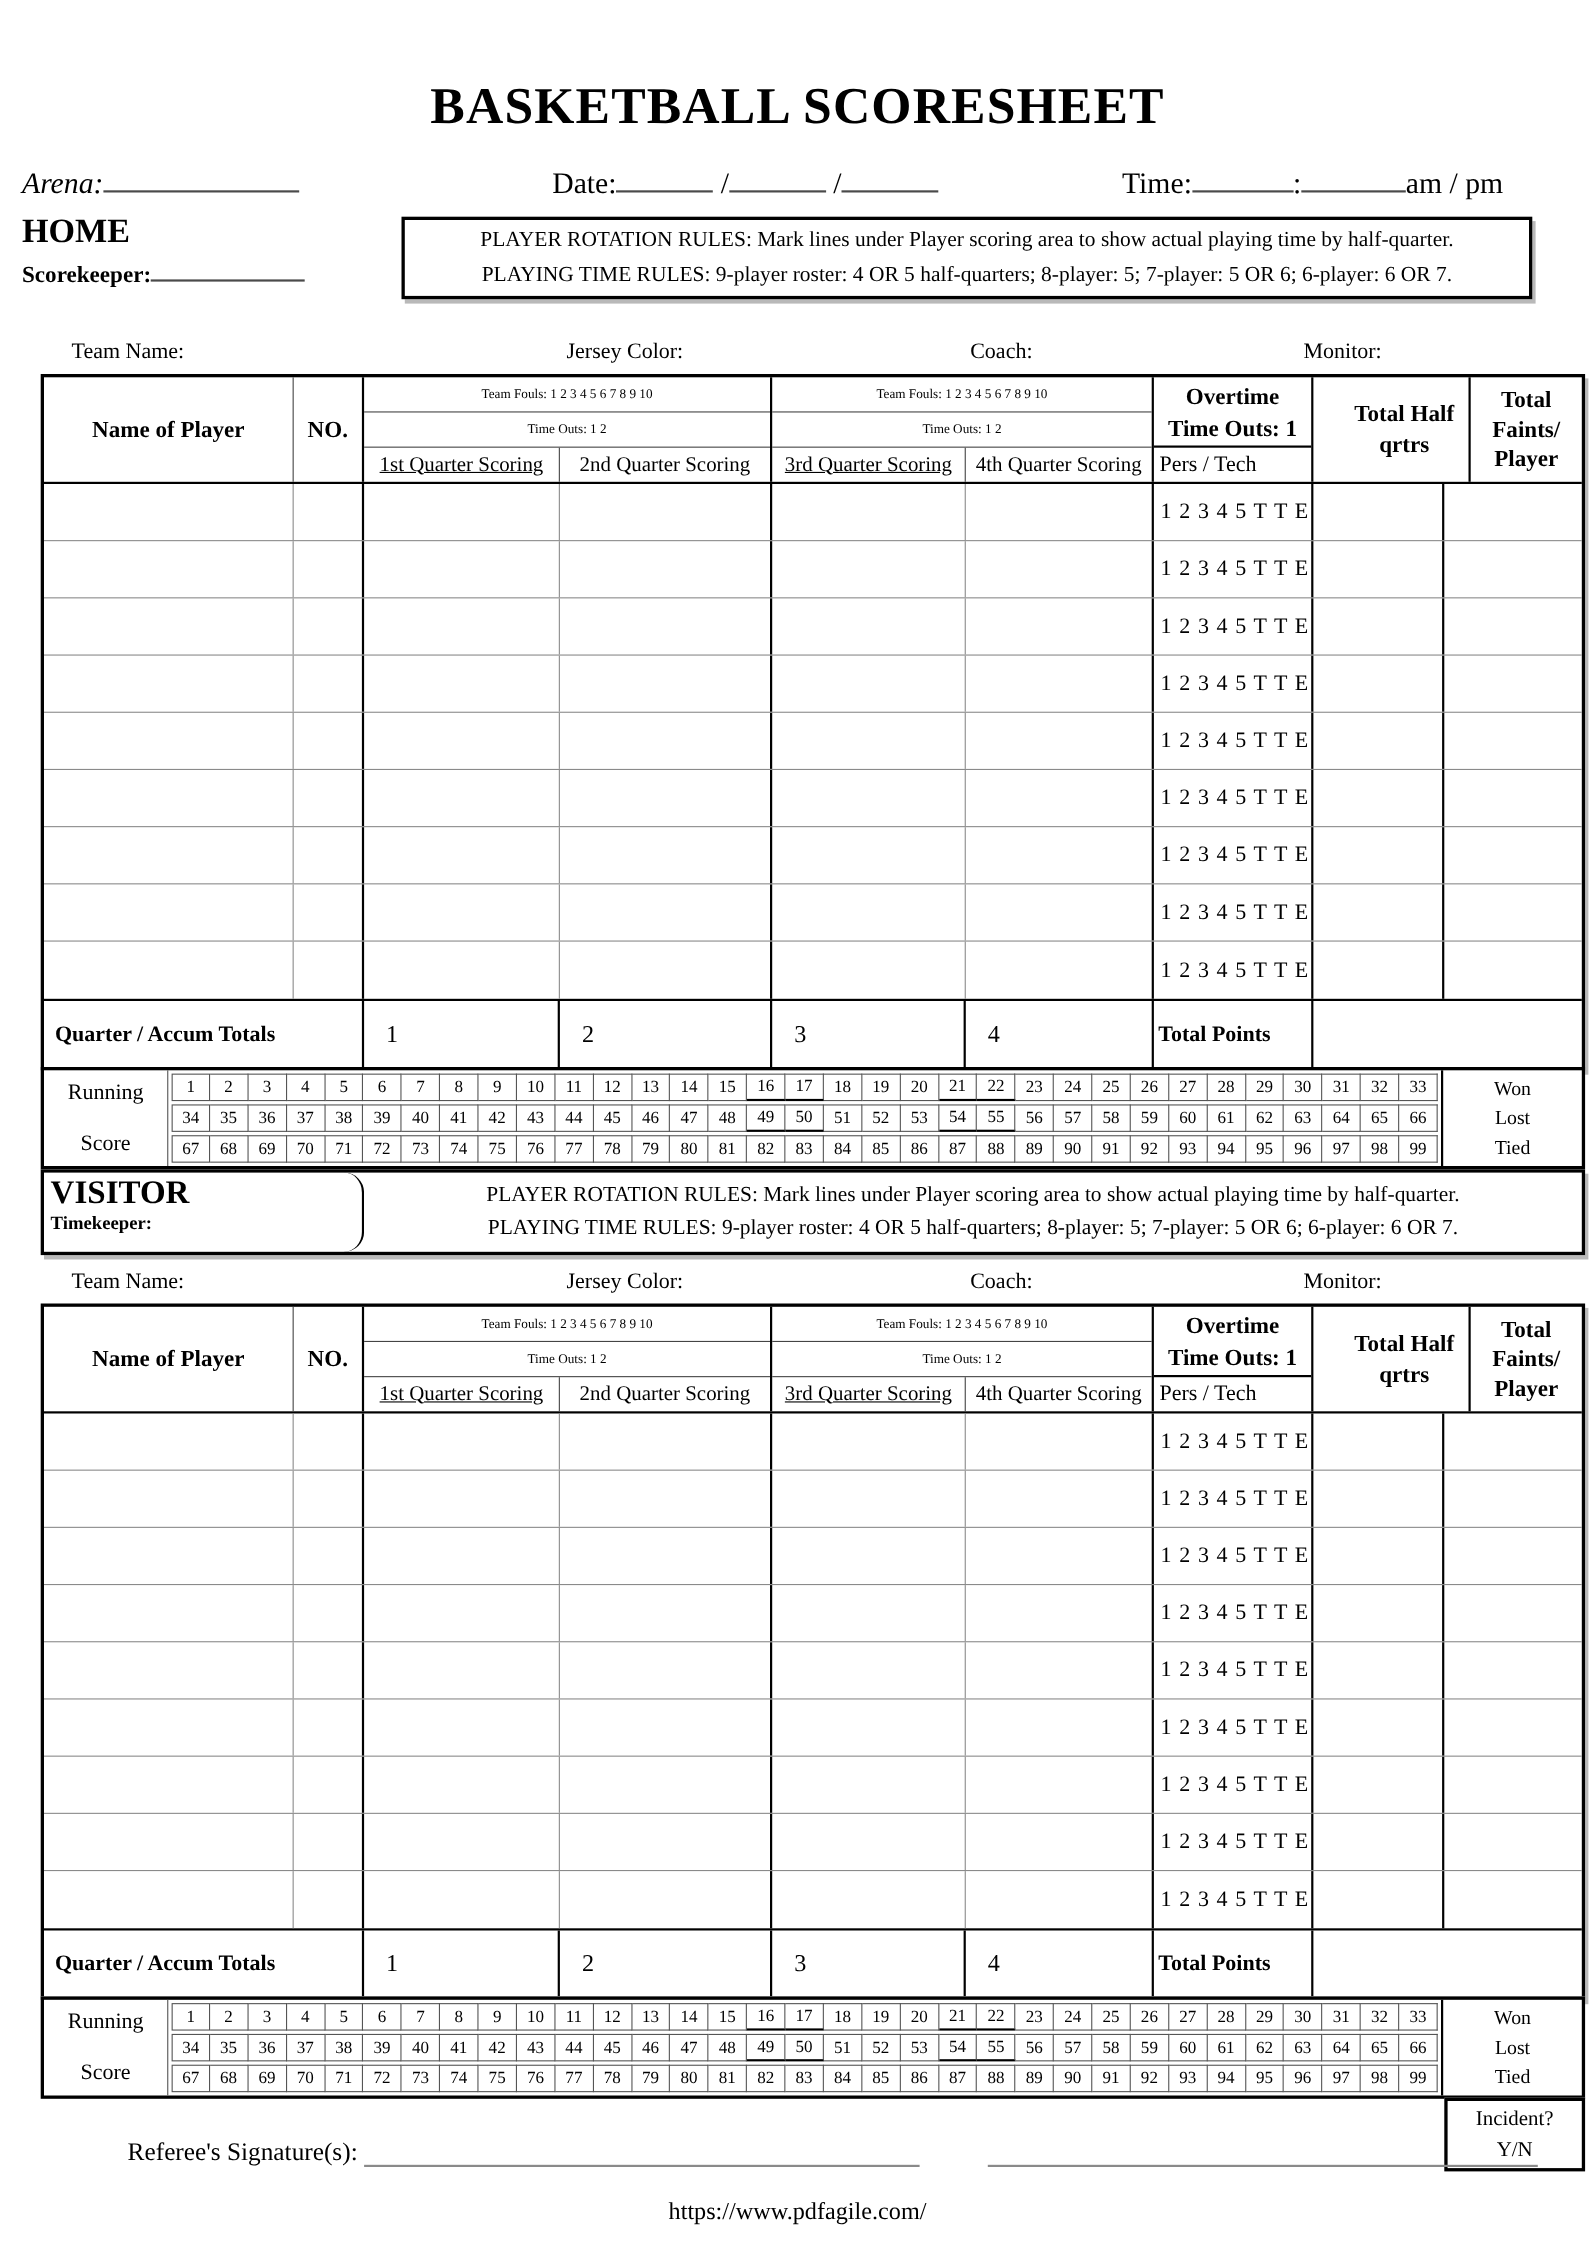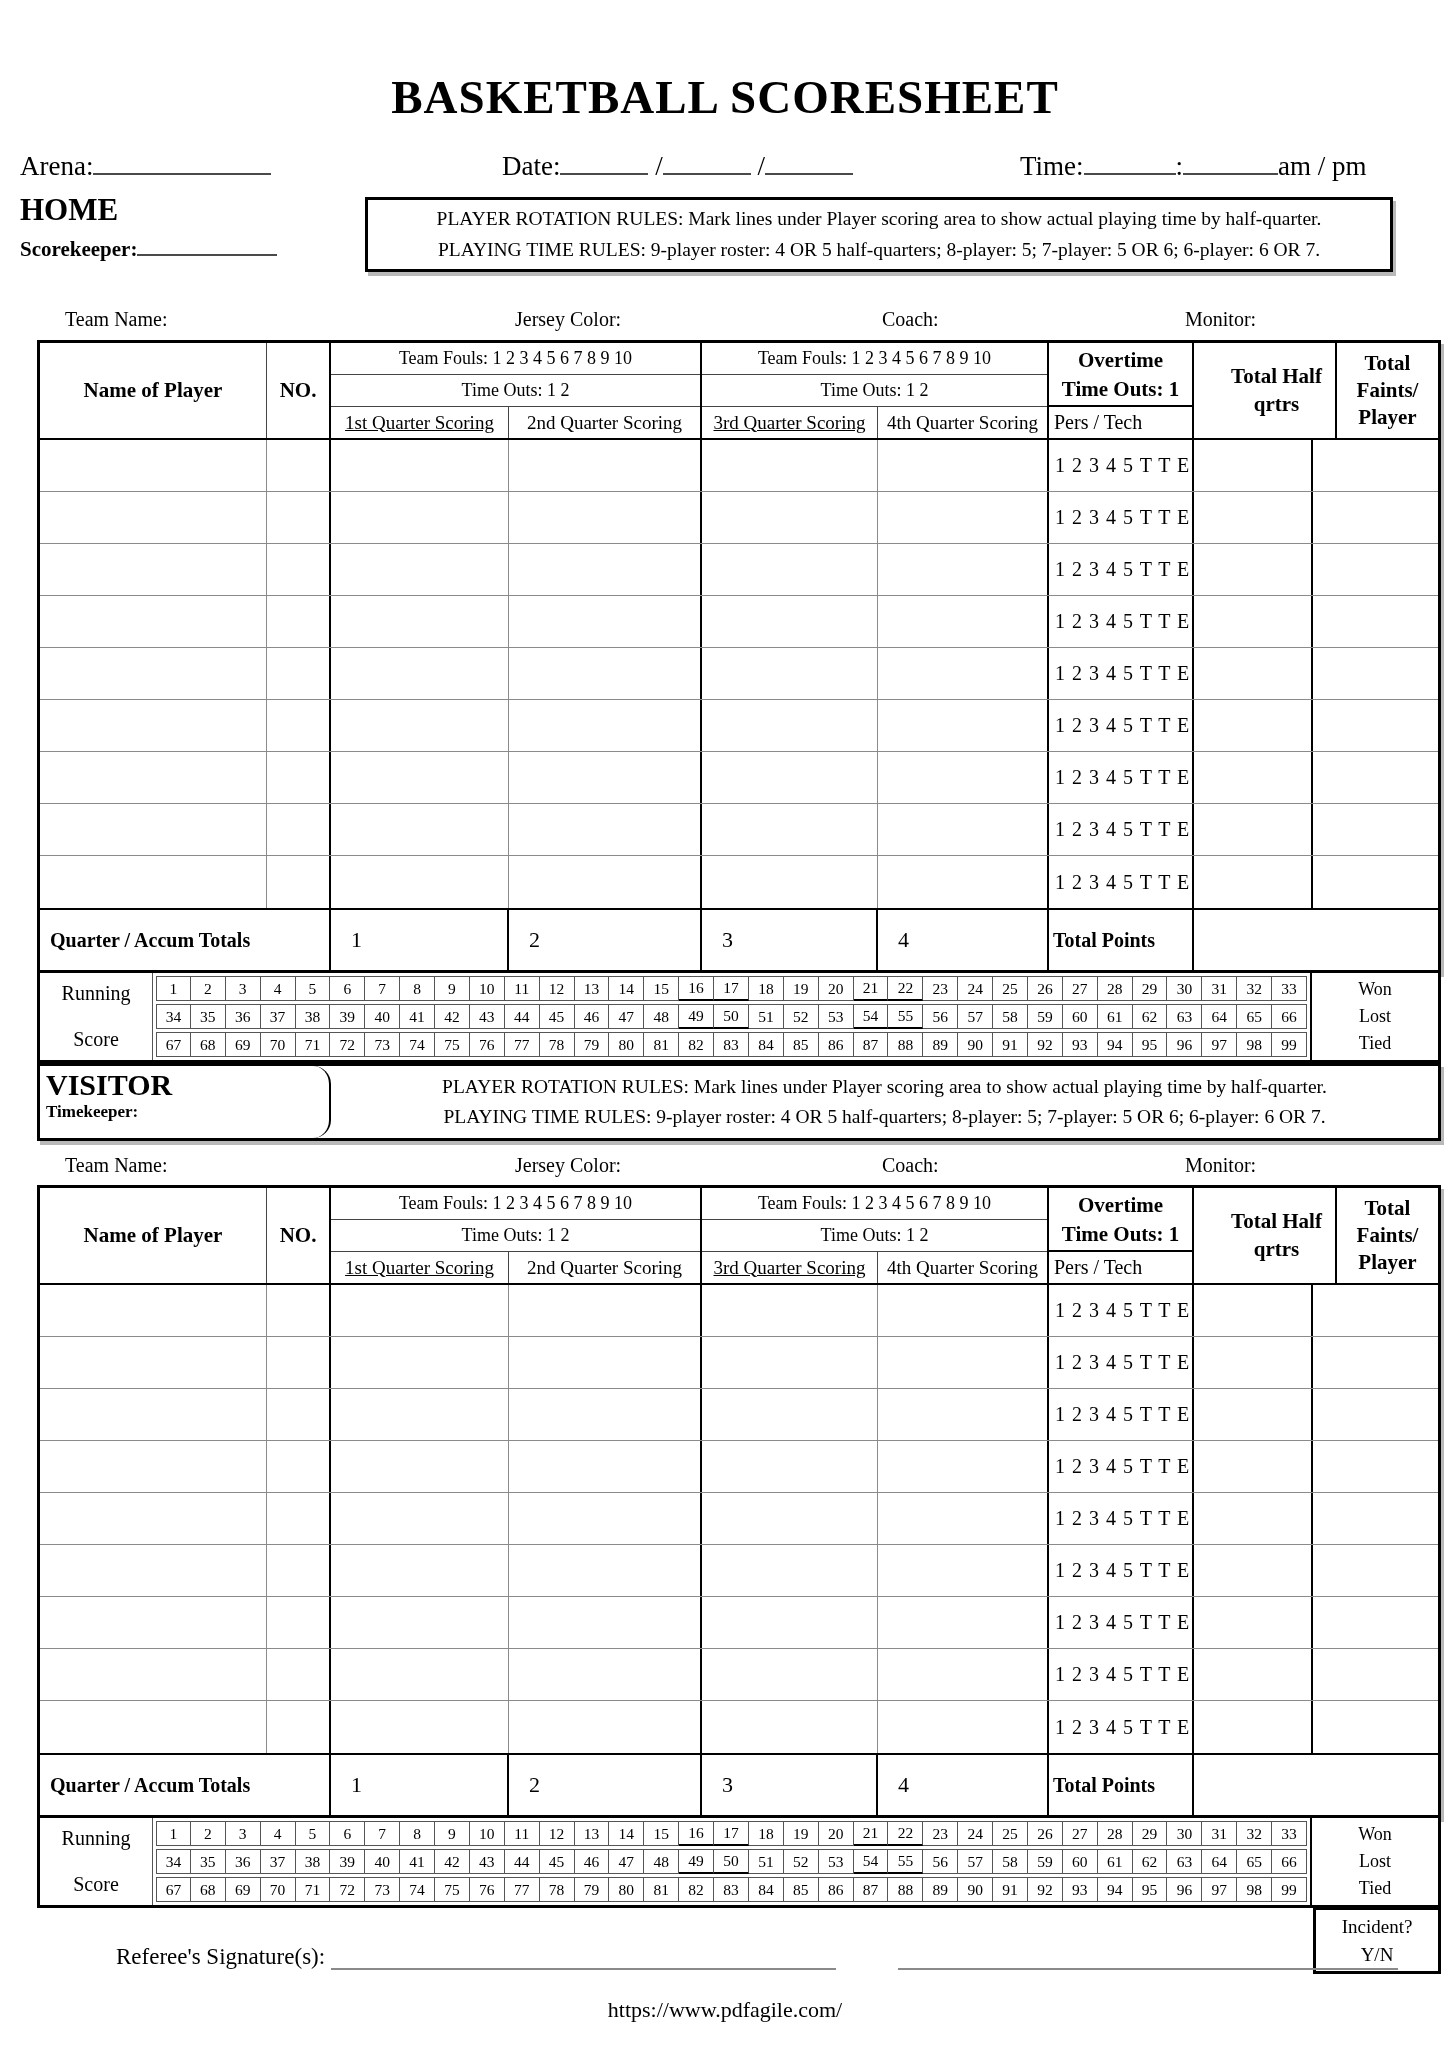--- a/index.html
+++ b/index.html
@@ -6,21 +6,21 @@
   html,body { background:#ffffff; }
   .page {
     position: relative; width: 1450px; height: 2048px; background: #fff;
     font-family: "Liberation Serif", serif; color: #000; overflow: hidden;
   }
   .title { position:absolute; top:70px; left:0; width:100%; text-align:center;
            font-size:47px; font-weight:bold; letter-spacing:1px; }
 
   
   .info-line { position:absolute; top:146px; left:20px; width:1412px; height:38px; font-size:27px; }
-  .arena-group { position:absolute; left:0; bottom:2px; }
+  .arena-group { position:absolute; left:0; bottom:2px;font-style:italic; }
   .date-group  { position:absolute; left:482px; bottom:2px; }
   .time-group  { position:absolute; left:1000px; bottom:2px; }
   .bl { display:inline-block; border-bottom:2px solid #4a4a4a; height:5px; }
 
   .home-label { position:absolute; top:192px; left:20px; font-size:31px; font-weight:bold; }
   .keeper-line { position:absolute; top:237px; left:20px; font-size:21px; font-weight:bold; }
 
   .rules-box { position:absolute; top:197px; left:365px; width:1028px; height:75px;
     border:3px solid #000; box-shadow:3px 4px 0 #b9b9b9; background:#fff;
     display:flex; flex-direction:column; justify-content:center; text-align:center;
@@ -40,21 +40,21 @@
   .r-head { display:flex; height:97px; border-bottom:2px solid #000; }
   .hcol { flex:none; }
   .bR { border-right:2.5px solid #000 !important; }
   .tR { border-right:1px solid #444; }
   .h-name { width:227px; display:flex; align-items:center; justify-content:center;
             font-weight:bold; font-size:21px; }
   .h-no   { width:64px; display:flex; align-items:center; justify-content:center;
             font-weight:bold; font-size:21px; }
   .h-ga { width:371px; } .h-gb { width:347px; }
   .g-top,.g-mid { height:32px; border-bottom:1px solid #444; display:flex;
-                  align-items:center; justify-content:center; font-size:18px; }
+                  align-items:center; justify-content:center; font-size:12px; }
   .g-bot { height:31px; display:flex; font-size:19px; }
   .g-c1 { border-right:1px solid #444; display:flex; align-items:center; justify-content:center;text-decoration:underline; }
   .h-ga .g-c1 { width:178px; } .h-gb .g-c1 { width:176px; }
   .g-c2 { flex:1; display:flex; align-items:center; justify-content:center; }
   .h-ot { width:145px; }
   .ot-top { height:64px; border-bottom:2px solid #000; text-align:center;
             font-weight:bold; font-size:21px; line-height:1.4; padding-top:3px; }
   .ot-bot { height:31px; display:flex; align-items:center; padding-left:5px; font-size:20px; }
   .h-half { width:119px; display:flex; align-items:center; justify-content:center;
             text-align:center; font-weight:bold; font-size:21px; line-height:1.3; padding:0 8px;margin-left:24px; }

